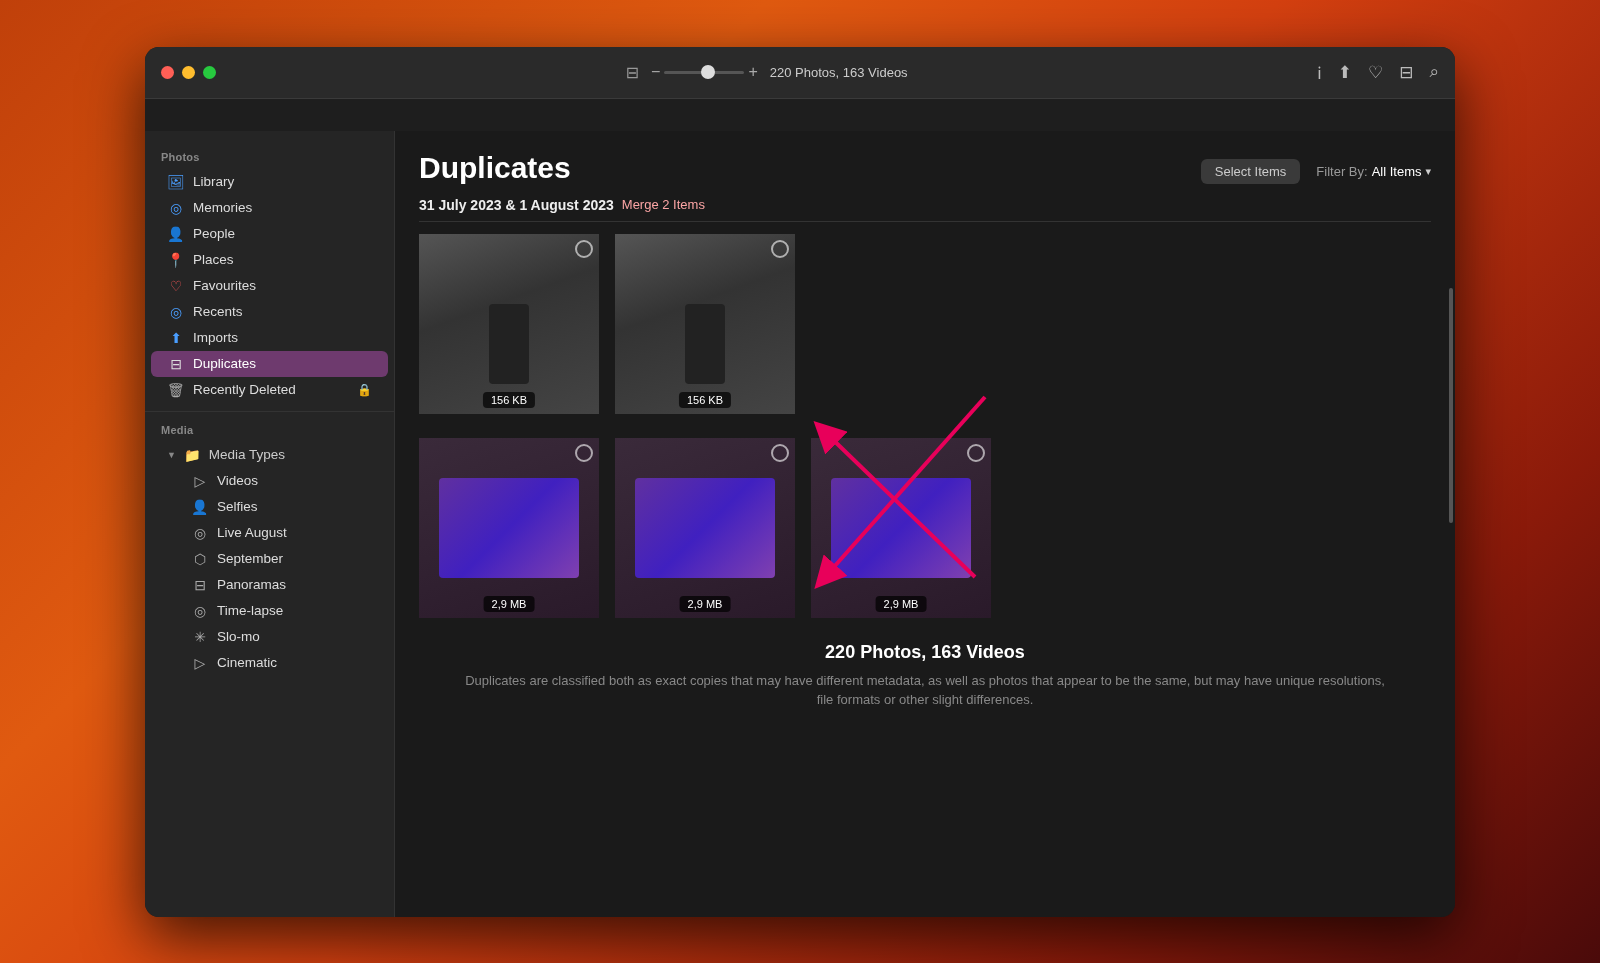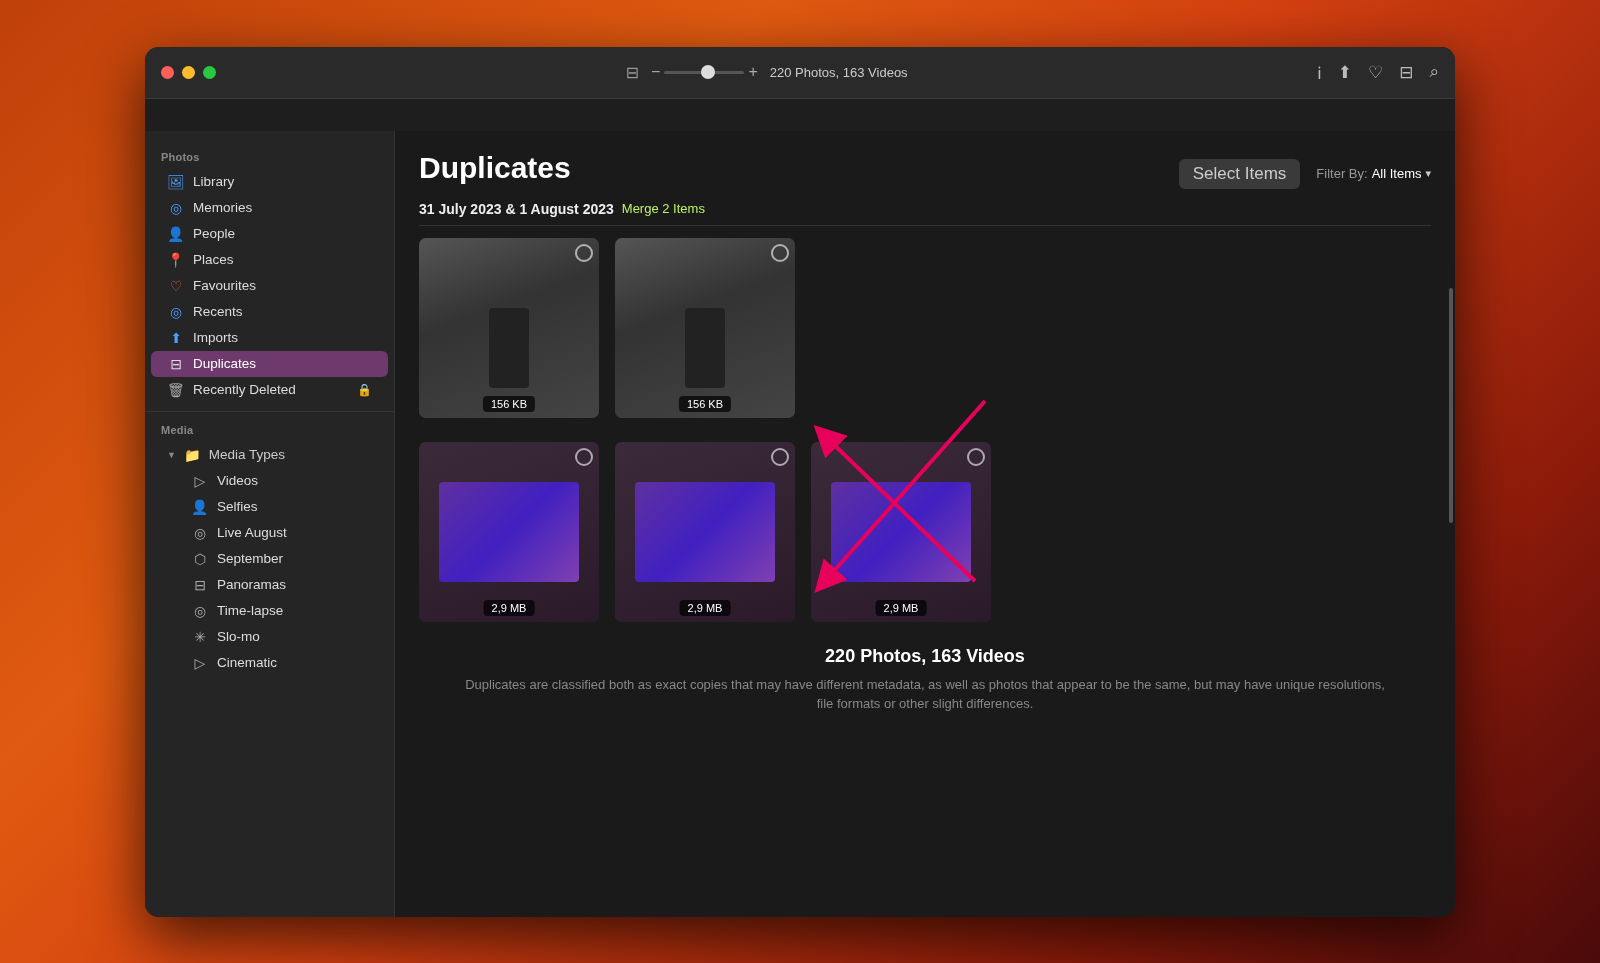--- a/index.html
+++ b/index.html
@@ -177,21 +177,21 @@
     .header-actions {
       display: flex;
       align-items: center;
       gap: 16px;
       margin-top: 8px;
     }
     .select-items-btn {
       background: #3a3a3a;
       border: none;
       color: #ccc;
-      font-size: 17px;
+      font-size: 13px;
       padding: 5px 14px;
       border-radius: 6px;
       cursor: pointer;
     }
     .filter-bar {
       display: flex;
       align-items: center;
       color: #ccc;
       font-size: 13px;
       gap: 4px;
@@ -217,35 +217,35 @@
       margin-bottom: 12px;
       padding-bottom: 8px;
       border-bottom: 1px solid #333;
     }
     .date-label {
       font-size: 14px;
       font-weight: 600;
       color: #eee;
     }
     .merge-btn {
-      color: #bef264;
+      color: #fca5a5;
       font-size: 13px;
       font-weight: 500;
       cursor: pointer;
       background: none;
       border: none;
     }
     .photo-row {
       display: flex;
       gap: 16px;
       align-items: flex-start;
     }
     .photo-thumb {
       position: relative;
-      border-radius: 7px;
+      border-radius: 0;
       overflow: hidden;
       background: #2a2a2a;
       flex-shrink: 0;
     }
     .photo-thumb-img {
       width: 180px;
       height: 180px;
       object-fit: cover;
       display: block;
     }

